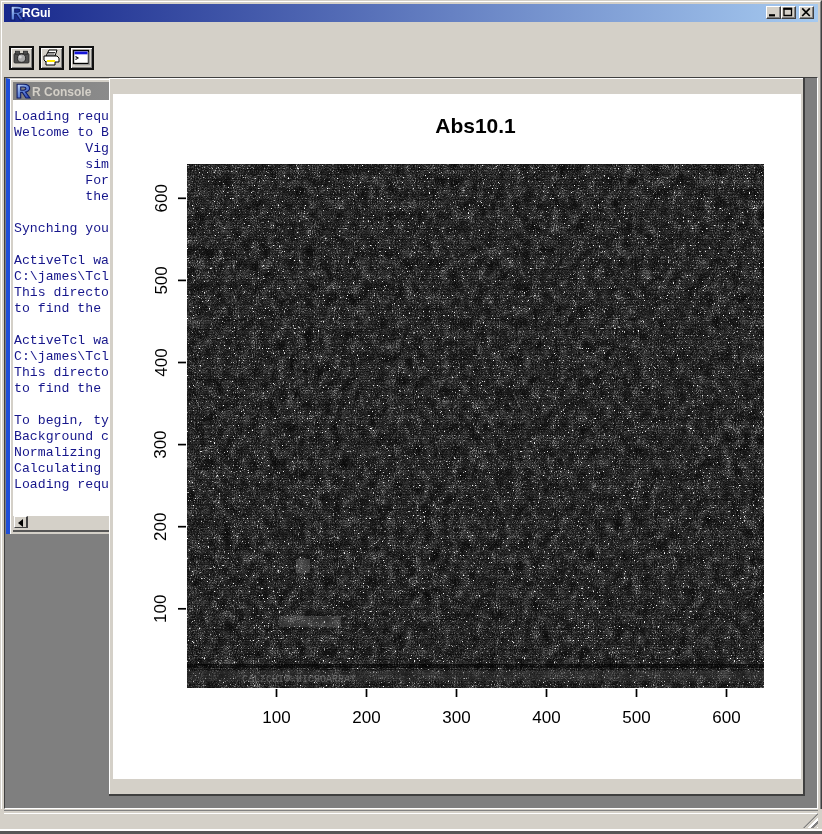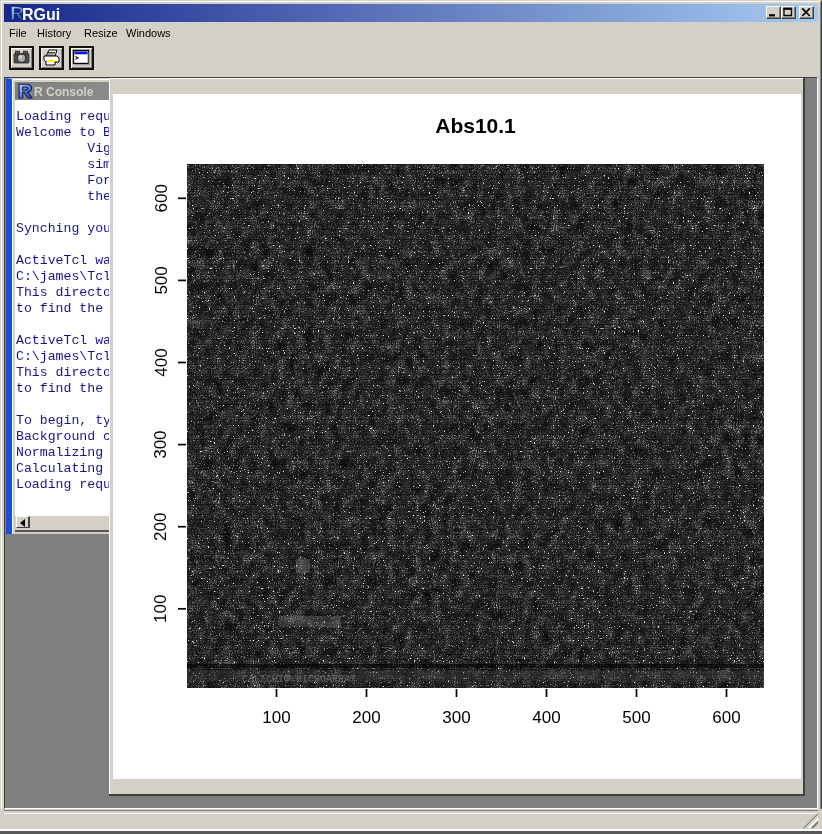--- a/index.html
+++ b/index.html
@@ -7,21 +7,21 @@
 .abs{position:absolute;}
 
 #frame{position:absolute;left:0;top:0;width:822px;height:834px;
   border-top:1px solid #D4D0C8;border-left:1px solid #D4D0C8;
   border-right:1px solid #404040;border-bottom:1px solid #404040;box-sizing:border-box;}
 #frame2{position:absolute;left:1px;top:1px;width:820px;height:832px;
   border-top:1px solid #FFFFFF;border-left:1px solid #FFFFFF;
   border-right:1px solid #808080;border-bottom:1px solid #808080;box-sizing:border-box;}
 #titlebar{position:absolute;left:4px;top:4px;width:814px;height:18px;
   background:linear-gradient(90deg,#18288C 0%,#A6CAF0 100%);}
-#titlebar .txt{position:absolute;left:18px;top:2px;color:#fff;font-size:16px;font-weight:bold;}
+#titlebar .txt{position:absolute;left:18px;top:2px;color:#fff;font-size:12px;font-weight:bold;}
 .capbtn{position:absolute;top:2px;width:15px;height:13px;background:#D4D0C8;
   border-top:1px solid #fff;border-left:1px solid #fff;
   border-right:1px solid #404040;border-bottom:1px solid #404040;
   box-shadow:inset -1px -1px 0 #808080;box-sizing:border-box;}
 
 #menubar{position:absolute;left:4px;top:22px;width:814px;height:21px;background:#D4D0C8;
   font-size:11px;color:#000;}
 #menubar span{position:absolute;top:5px;}
 
 .tbtn{position:absolute;top:46px;width:25px;height:24px;background:#D4D0C8;
@@ -34,21 +34,21 @@
 #bstrip{position:absolute;left:0px;top:809px;width:822px;height:25px;background:#D4D0C8;}
 #bstrip .inbevel{position:absolute;left:4px;top:1px;width:814px;height:2px;
   border-top:1px solid #808080;border-bottom:1px solid #fff;}
 #bstrip .wline{position:absolute;left:0px;top:20px;width:822px;height:2px;background:#fff;}
 #bstrip .dark{position:absolute;left:0px;top:22px;width:822px;height:3px;background:#575757;}
 #grip{position:absolute;left:803px;top:4px;width:15px;height:15px;
   background:repeating-linear-gradient(135deg,#D4D0C8 0,#D4D0C8 2px,#fff 2px,#fff 4px,#808080 4px,#808080 6px);
   clip-path:polygon(100% 0,100% 100%,0 100%);}
 
 #consolewin{position:absolute;left:6px;top:78px;width:106px;height:456px;background:#D4D0C8;
-  border-top:1px solid #D4D0C8;border-left:6px solid #1d4ed8;box-sizing:border-box;
+  border-top:1px solid #D4D0C8;border-left:4px solid #1d4ed8;box-sizing:border-box;
   box-shadow:inset 1px 1px 0 #fff;padding-left:8px;}
 #ctitle{position:absolute;left:3px;top:3px;width:103px;height:18px;
   background:linear-gradient(90deg,#7F7F7F,#8C8C8C);}
 #ctitle .txt{position:absolute;left:19px;top:3px;color:#D4D0C8;font-size:12px;font-weight:bold;}
 #cbody{position:absolute;left:3px;top:21px;width:103px;height:416px;background:#fff;overflow:hidden;}
 #cbody pre{margin:0;padding:9px 0 0 1px;font-family:"Liberation Mono",monospace;
   font-size:13.2px;line-height:16px;color:#16168B;}
 #chscroll{position:absolute;left:3px;top:437px;width:103px;height:16px;background:#D4D0C8;
   border-bottom:2px solid #565656;box-sizing:border-box;}
 #chbtn{position:absolute;left:1px;top:0px;width:14px;height:12px;background:#D4D0C8;
@@ -95,26 +95,20 @@
         <svg width="13" height="11" viewBox="0 0 13 11" style="display:block">
           <path d="M2 1.5 H9.5 V8.5 H2 Z" fill="none" stroke="#000" stroke-width="1.3"></path>
           <rect x="1.4" y="0.8" width="8.7" height="2" fill="#000"></rect>
         </svg>
       </div>
     <div class="capbtn" style="left:795px">
         <svg width="13" height="11" viewBox="0 0 13 11" style="display:block">
           <path d="M2.2 1.4 L9.8 9 M9.8 1.4 L2.2 9" stroke="#000" stroke-width="1.7"></path>
         </svg>
       </div>
-  </div>
-  <div id="menubar">
-    <span style="left:5px">File</span>
-    <span style="left:33px">History</span>
-    <span style="left:80px">Resize</span>
-    <span style="left:122px">Windows</span>
   </div>
 
   <div class="tbtn" style="left:9px">
     <svg width="21" height="20" viewBox="0 0 21 20">
       <rect x="3" y="5.5" width="15" height="9.5" rx="1" fill="#4e4e4e" stroke="#2a2a2a" stroke-width="0.8"></rect>
       <rect x="4.5" y="3.2" width="4" height="3" fill="#4e4e4e" stroke="#2a2a2a" stroke-width="0.8"></rect>
       <rect x="12.5" y="3.2" width="4" height="3" fill="#4e4e4e" stroke="#2a2a2a" stroke-width="0.8"></rect>
       <circle cx="10.5" cy="10.2" r="4.1" fill="#aaaaaa" stroke="#222" stroke-width="0.9"></circle>
       <circle cx="9.3" cy="9" r="1.4" fill="#d8d8d8"></circle>
     </svg>

